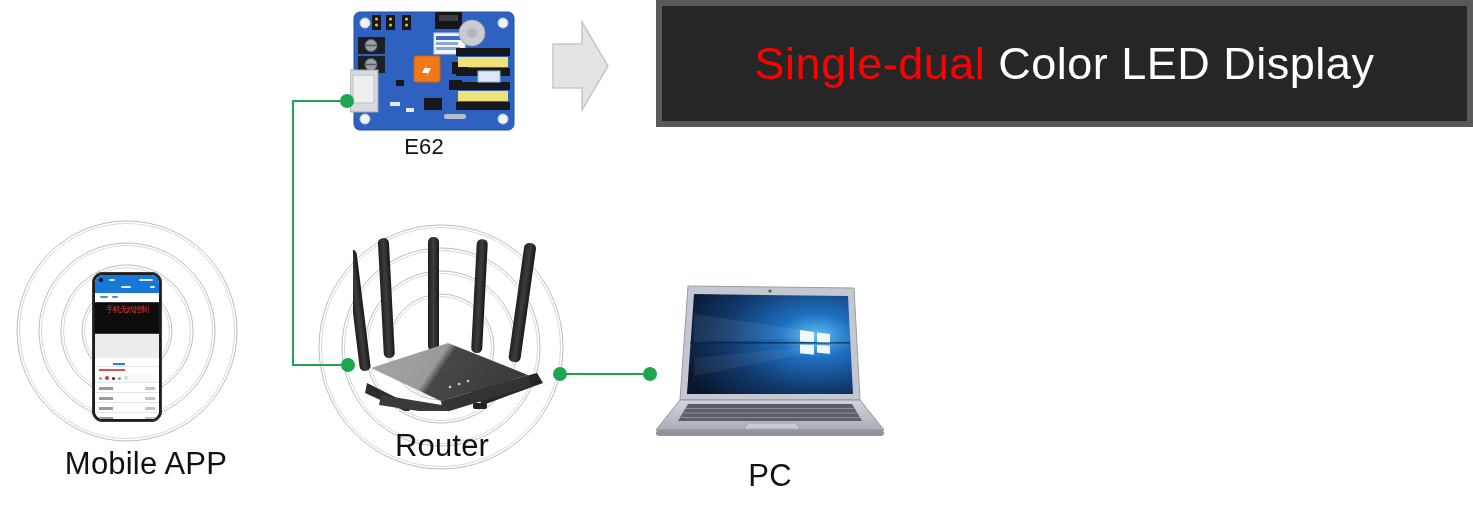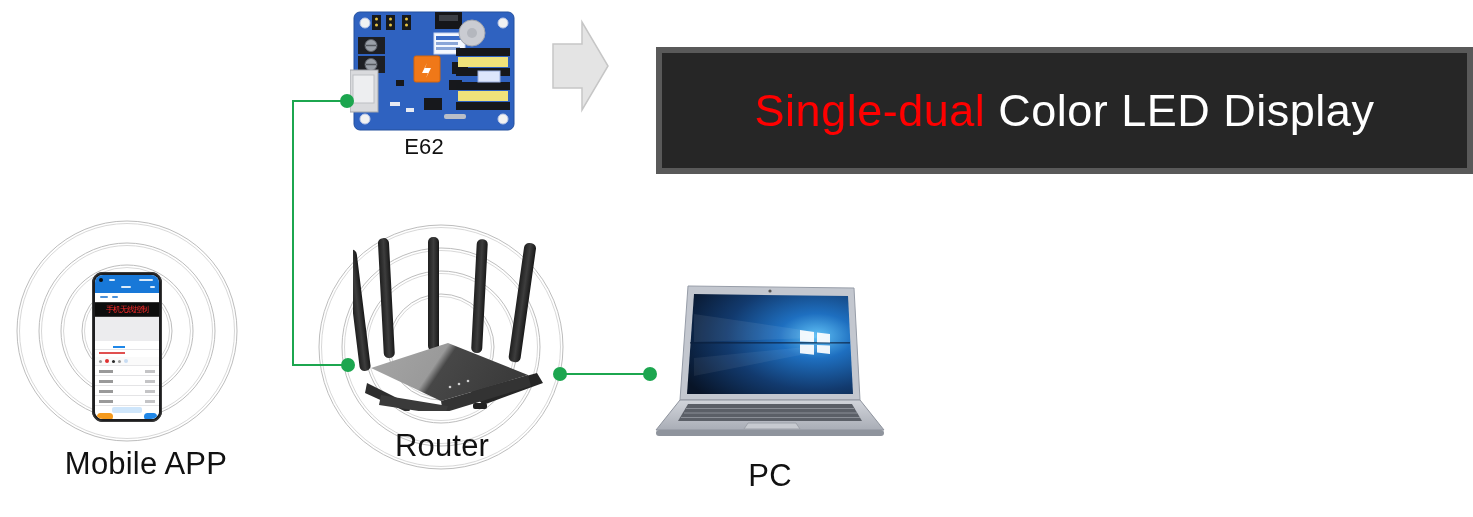--- a/index.html
+++ b/index.html
@@ -14,21 +14,21 @@
   
   .device-label {
     position:absolute; text-align:center; color:#111111;
     font-size:31px; letter-spacing:0.2px; white-space:nowrap;
   }
 
   
   #led-panel {
     position:absolute; left:656px; top:0; width:817px; height:127px;
     background:#262626; border:6px solid #595959;
-    display:flex; align-items:center; justify-content:center;margin-top:47px;
+    display:flex; align-items:center; justify-content:center;
   }
   #led-panel .led-text { font-size:45px; letter-spacing:0.5px; white-space:pre; }
   #led-panel .led-red { color:#ff0000; }
   #led-panel .led-white { color:#ffffff; }
 
   
   #phone {
     position:absolute; left:92px; top:272px; width:70px; height:150px;
     background:#1d1d1f; border-radius:11px; padding:3px;
     box-shadow:0 0 0 1px #3a3a3a inset;
@@ -36,21 +36,21 @@
   #phone .screen {
     width:100%; height:100%; border-radius:8px; overflow:hidden;
     background:#f2f2f4; display:flex; flex-direction:column; position:relative;
   }
   .ph-header { height:18px; background:#1878d8; position:relative; flex:none; }
   .ph-punch { position:absolute; left:4px; top:3px; width:4px; height:4px; border-radius:50%; background:#0a0a0a; }
   .ph-spec  { position:absolute; background:rgba(255,255,255,.85); height:2px; border-radius:1px; }
   .ph-white-strip { height:9px; background:#ffffff; flex:none; position:relative; }
   .ph-bluebit { position:absolute; top:3px; height:2px; background:#4a90d9; border-radius:1px; }
   .ph-led {
-    height:15px; flex:none; background:#0d0d0d; border-top:1px solid #3a3a3a; border-bottom:1px solid #3a3a3a;
+    height:32px; flex:none; background:#0d0d0d; border-top:1px solid #3a3a3a; border-bottom:1px solid #3a3a3a;
     color:#ff2a2a; font-size:8px; line-height:13px; text-align:center;
     overflow:hidden; white-space:nowrap; letter-spacing:-1px;
   }
   .ph-gap { height:24px; background:#ececee; flex:none; }
   .ph-tabs { height:9px; background:#ffffff; flex:none; position:relative; border-bottom:1px solid #e6e6e8; }
   .ph-tab-underline { position:absolute; left:18px; bottom:1px; width:12px; height:2px; background:#1f87e8; }
   .ph-redline { height:7px; background:#ffffff; flex:none; position:relative; }
   .ph-redbar { position:absolute; left:4px; top:2px; width:26px; height:2px; background:#e05050; }
   .ph-toolbar { height:9px; background:#fafafa; flex:none; display:flex; align-items:center; gap:3px; padding:0 4px; border-bottom:1px solid #e6e6e8; }
   .ph-dot { width:4px; height:4px; border-radius:50%; flex:none; }

